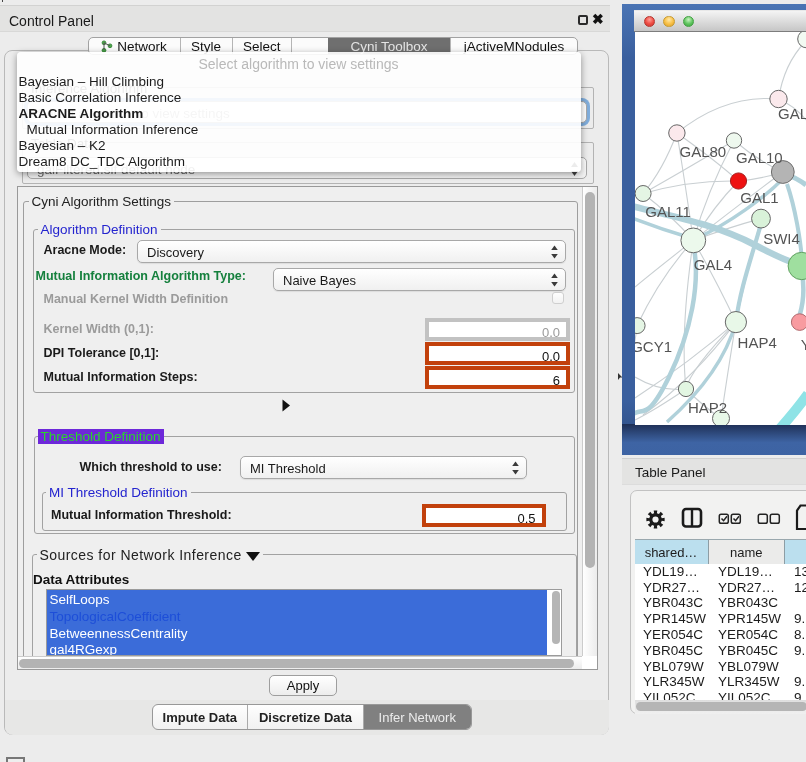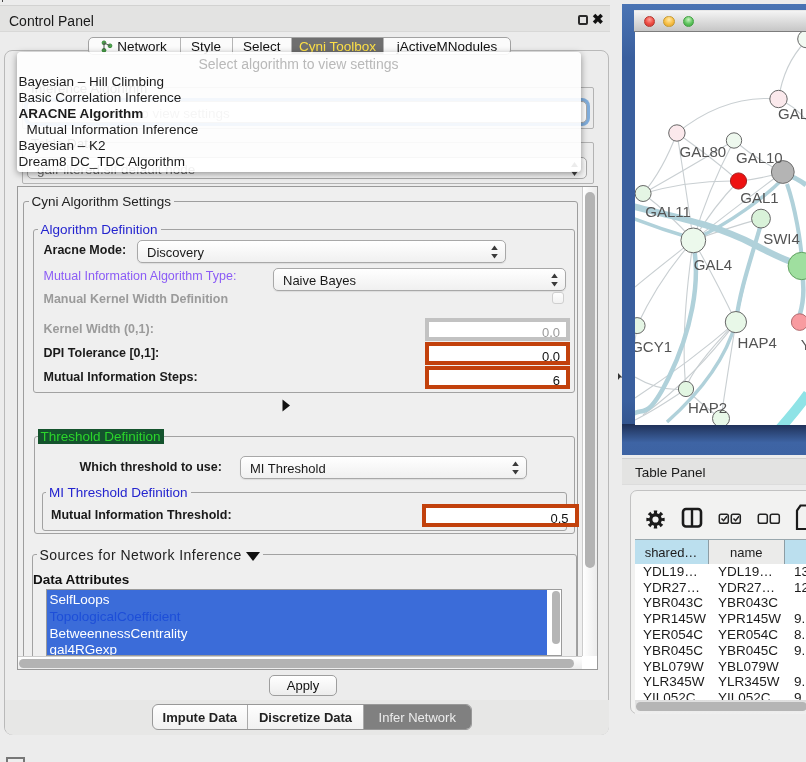--- a/index.html
+++ b/index.html
@@ -31,21 +31,21 @@
           <circle cx="3" cy="2.8" r="1.9" fill="#4aa94a" stroke="#2c7a2c" stroke-width="0.8"></circle>
           <circle cx="9" cy="5.8" r="1.9" fill="#4aa94a" stroke="#2c7a2c" stroke-width="0.8"></circle>
           <circle cx="3" cy="10.3" r="1.9" fill="#4aa94a" stroke="#2c7a2c" stroke-width="0.8"></circle>
           <line x1="3" y1="2.8" x2="9" y2="5.8" stroke="#555" stroke-width="1"></line>
           <line x1="3" y1="2.8" x2="3" y2="10.3" stroke="#555" stroke-width="1"></line>
         </svg>
     <span>Network</span>
       </div>
   <div style="width:52px;display:flex;align-items:center;justify-content:center;border-right:1px solid #b5b5b5;">Style</div>
   <div style="width:59.5px;display:flex;align-items:center;justify-content:center;border-right:1px solid #b5b5b5;">Select</div>
-  <div style="width:92px;display:flex;align-items:center;justify-content:center;background:#6f6f6f;color:#fde047;border-right:1px solid #b5b5b5;">Cyni Toolbox</div>
+  <div style="width:123px;display:flex;align-items:center;justify-content:center;background:#6f6f6f;color:#e5e5e5;border-right:1px solid #b5b5b5;margin-left:36px;">Cyni Toolbox</div>
   <div style="width:126px;display:flex;align-items:center;justify-content:center;">jActiveMNodules</div>
 </div>
 
 <div class="abs" style="left:22px;top:87px;width:572px;height:42px;border:1px solid #b3b3b3;border-radius:2px;"></div>
 <div class="abs" style="left:28px;top:80.5px;font-size:13.5px;color:#333;background:#ececec;padding:0 3px;">Inference Algorithm</div>
 <div class="abs" style="left:27px;top:101px;width:560px;height:22px;background:#fff;border:1px solid #a8a8a8;border-radius:5px;box-shadow:0 0 0 3px rgba(92,152,214,0.75);">
   <div class="abs" style="left:9px;top:3.5px;font-size:13.5px;color:#9a9a9a;">Select algorithm to view settings</div>
 </div>
 <div class="abs" style="left:22px;top:142px;width:572px;height:42px;border:1px solid #b3b3b3;border-radius:2px;"></div>
 <div class="abs" style="left:28px;top:135.5px;font-size:13.5px;color:#333;background:#ececec;padding:0 3px;">Table Data</div>
@@ -69,61 +69,61 @@
 
 <div id="scrollpane" class="abs" style="left:16.5px;top:186px;width:581.5px;height:484px;border:1px solid #999;background:#efefef;overflow:hidden;font-size:12.5px;">
 
   <div class="abs" style="left:5px;top:14px;width:555px;height:470px;border:1px solid #9e9e9e;border-radius:3px;"></div>
   <div class="grouptitle" style="left:11px;top:7px;font-size:13.5px;color:#222;background:#efefef;">Cyni Algorithm Settings</div>
 
   <div class="abs" style="left:15px;top:41.5px;width:542px;height:164px;border:1px solid #a2a2a2;border-radius:3px;"></div>
   <div class="grouptitle" style="left:20px;top:34.5px;font-size:13.5px;color:#2424cf;background:#efefef;">Algorithm Definition</div>
 
   <div class="abs" style="left:26px;top:56px;font-weight:bold;color:#1a1a1a;">Aracne Mode:</div>
-  <div class="abs combo" style="left:119.5px;top:52.5px;width:369px;height:23px;">
+  <div class="abs combo" style="left:119.5px;top:52.5px;width:429px;height:23px;">
     <div class="ctext">Discovery</div>
         <svg class="carr" width="9" height="16" viewBox="0 0 9 16">
           <path d="M4.5 1.5 L7.8 6 L1.2 6 Z" fill="#3a3a3a"></path>
           <path d="M4.5 14.5 L7.8 10 L1.2 10 Z" fill="#3a3a3a"></path>
         </svg>
   </div>
-  <div class="abs" style="left:26px;top:82px;font-weight:normal;color:#8b5cf6;">Mutual Information Algorithm Type:</div>
+  <div class="abs" style="left:18px;top:82px;font-weight:bold;color:#15803d;">Mutual Information Algorithm Type:</div>
   <div class="abs combo" style="left:255.5px;top:80.5px;width:293px;height:23px;">
     <div class="ctext">Naive Bayes</div>
         <svg class="carr" width="9" height="16" viewBox="0 0 9 16">
           <path d="M4.5 1.5 L7.8 6 L1.2 6 Z" fill="#3a3a3a"></path>
           <path d="M4.5 14.5 L7.8 10 L1.2 10 Z" fill="#3a3a3a"></path>
         </svg>
   </div>
   <div class="abs" style="left:26px;top:104.5px;font-weight:bold;color:#9b9b9b;">Manual Kernel Width Definition</div>
   <div class="abs" style="left:534px;top:104.5px;width:12.5px;height:12.5px;border:1px solid #cfcfcf;border-radius:3px;background:linear-gradient(#fefefe,#f2f2f2);"></div>
   <div class="abs" style="left:26px;top:134.5px;font-weight:bold;color:#9b9b9b;">Kernel Width (0,1):</div>
   <div class="abs field" style="left:407px;top:130.5px;width:145.5px;height:23px;border-color:#c2c2c2;color:#9b9b9b;">0.0</div>
   <div class="abs" style="left:26px;top:158.5px;font-weight:bold;color:#1a1a1a;">DPI Tolerance [0,1]:</div>
   <div class="abs field" style="left:407px;top:154.5px;width:145.5px;height:23px;">0.0</div>
   <div class="abs" style="left:26px;top:182.5px;font-weight:bold;color:#1a1a1a;">Mutual Information Steps:</div>
   <div class="abs field" style="left:407px;top:178.5px;width:145.5px;height:23px;">6</div>
   <svg class="abs" style="left:263px;top:212px;" width="10" height="13" viewBox="0 0 10 13">
         <path d="M1.5 0.5 L9 6.5 L1.5 12.5 Z" fill="#111"></path>
       </svg>
 
   <div class="abs" style="left:16.5px;top:249px;width:540.5px;height:98px;border:1px solid #a2a2a2;border-radius:3px;"></div>
-  <div class="grouptitle" style="left:20px;top:242px;font-size:13.5px;color:#2bd52b;background:#14532d;">Threshold Definition</div>
+  <div class="grouptitle" style="left:20px;top:242px;font-size:13.5px;color:#2bd52b;background:#6d28d9;">Threshold Definition</div>
   <div class="abs" style="left:62px;top:272.5px;font-weight:bold;color:#1a1a1a;">Which threshold to use:</div>
   <div class="abs combo" style="left:222.5px;top:268.5px;width:287px;height:23px;">
     <div class="ctext">MI Threshold</div>
         <svg class="carr" width="9" height="16" viewBox="0 0 9 16">
           <path d="M4.5 1.5 L7.8 6 L1.2 6 Z" fill="#3a3a3a"></path>
           <path d="M4.5 14.5 L7.8 10 L1.2 10 Z" fill="#3a3a3a"></path>
         </svg>
   </div>
   <div class="abs" style="left:24px;top:305px;width:525.5px;height:38.5px;border:1px solid #a2a2a2;border-radius:3px;"></div>
   <div class="grouptitle" style="left:28.5px;top:298px;font-size:13.5px;color:#2424cf;background:#efefef;">MI Threshold Definition</div>
   <div class="abs" style="left:33.5px;top:320.5px;font-weight:bold;color:#1a1a1a;">Mutual Information Threshold:</div>
-  <div class="abs field" style="left:404px;top:316.5px;width:157px;height:23px;">0.5</div>
+  <div class="abs field" style="left:404px;top:316.5px;width:124px;height:23px;">0.5</div>
 
   <div class="abs" style="left:14px;top:367px;width:545px;height:112px;border:1px solid #a2a2a2;border-radius:3px;"></div>
   <div class="grouptitle" style="left:19px;top:360px;font-size:14px;letter-spacing:0.45px;color:#222;background:#efefef;">Sources for Network Inference <span style="display:inline-block;width:0;height:0;border-left:7px solid transparent;border-right:7px solid transparent;border-top:9px solid #111;vertical-align:-1px;"></span></div>
   <div class="abs" style="left:15.5px;top:385px;font-weight:bold;color:#111;font-size:13.5px;">Data Attributes</div>
 
   <div class="abs" style="left:28px;top:401.5px;width:516px;height:67px;border:1px solid #9b9b9b;background:#fff;overflow:hidden;font-size:13.5px;">
     <div class="abs" style="left:0.5px;top:0.5px;width:500px;height:66px;background:#3b6cd9;"></div>
     <div class="abs" style="left:3px;top:2.6px;color:#fff;">SelfLoops</div>
     <div class="abs" style="left:3px;top:19.2px;color:#1d4ed8;">TopologicalCoefficient</div>
     <div class="abs" style="left:3px;top:36px;color:#fff;">BetweennessCentrality</div>

